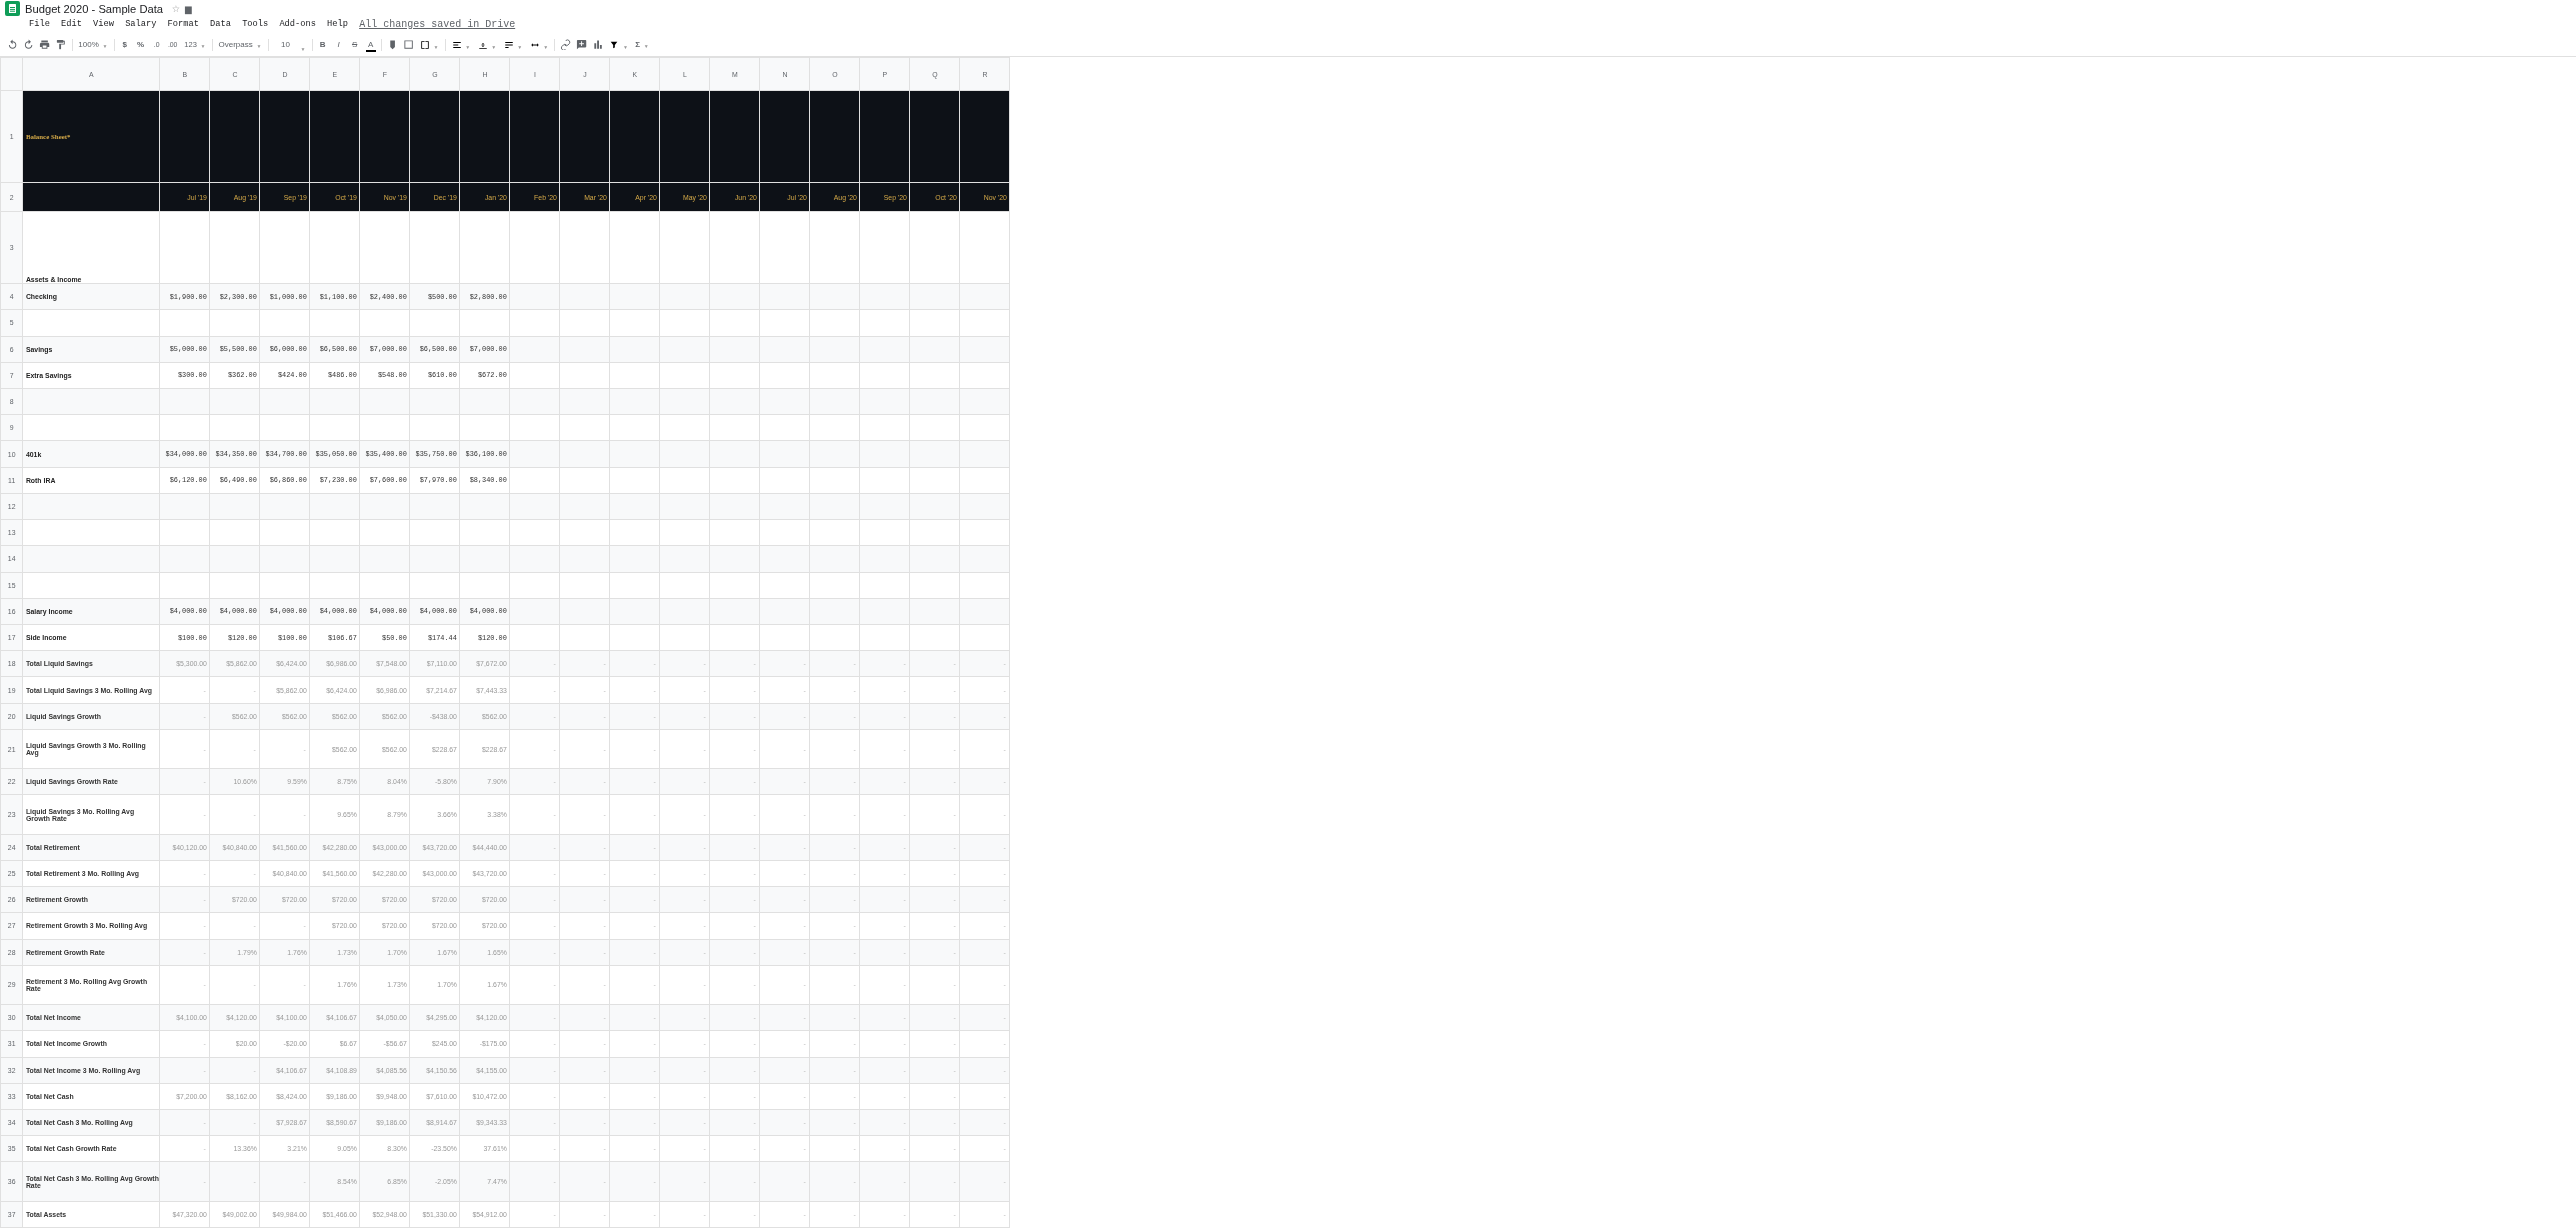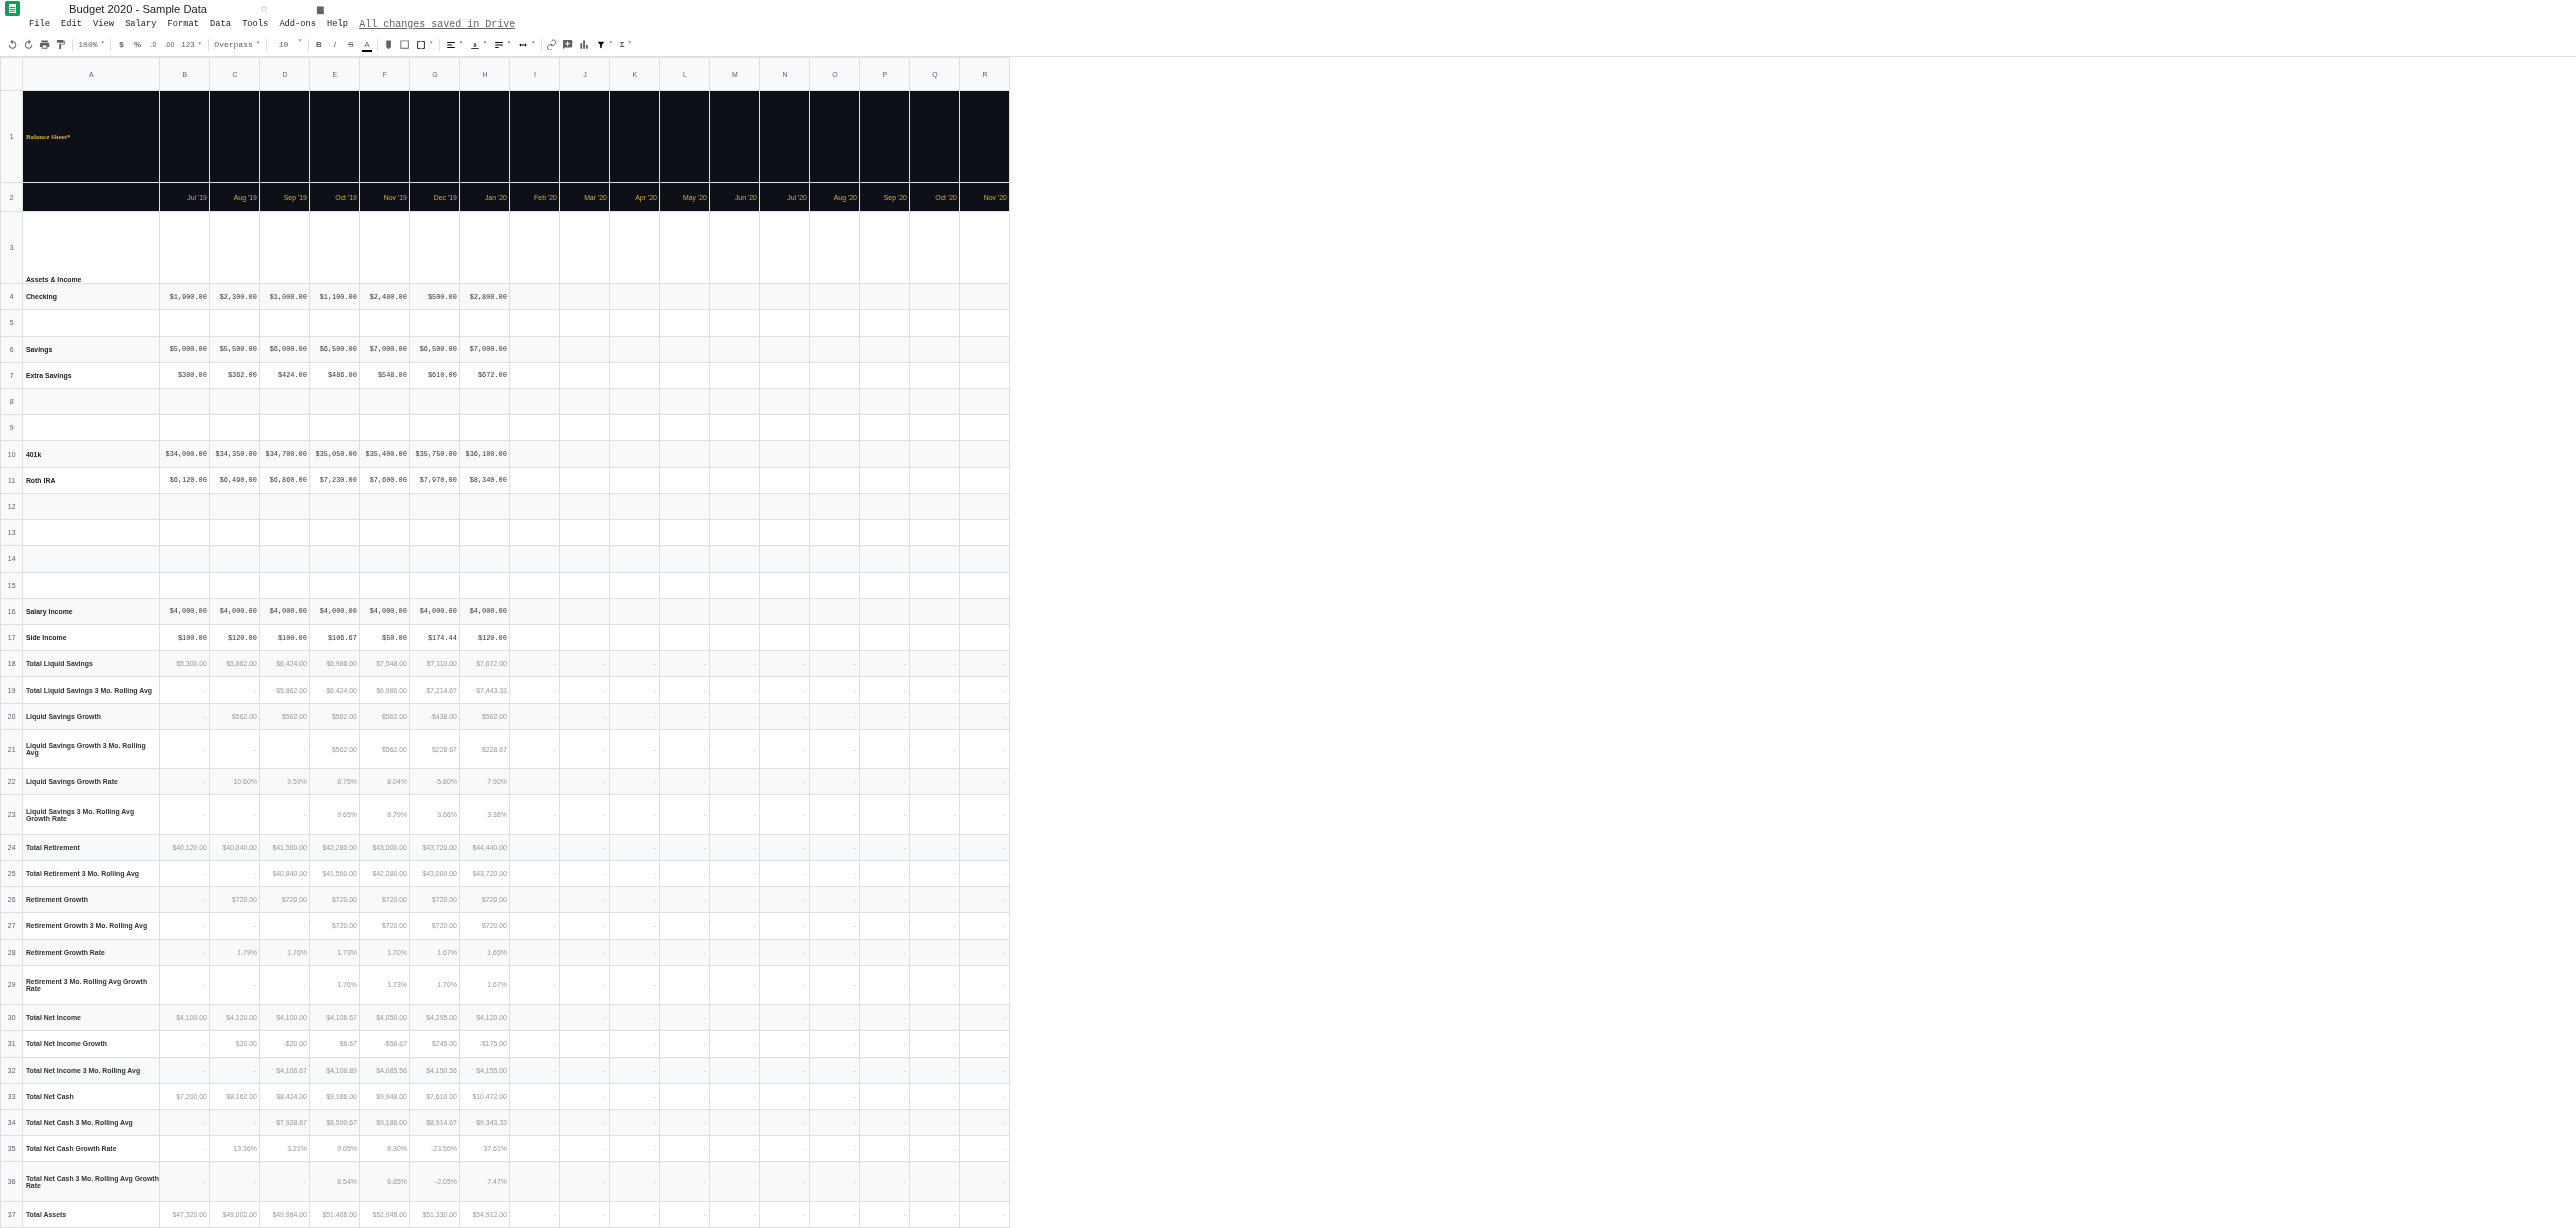--- a/index.html
+++ b/index.html
@@ -1,33 +1,33 @@
 <!DOCTYPE html>
 <html style="font-size:10px"><head>
 <meta charset="utf-8">
 <style>
 * { margin: 0; padding: 0; box-sizing: border-box; }
 body { font-family: Arial, sans-serif; background: #fff; color: #202124; font-size: 8px; overflow: hidden; }
 
-.titlebar { display: flex; align-items: center; padding: 3.7px 5px; height: 17.4px; gap: 44px; }
+.titlebar { display: flex; align-items: center; padding: 3.7px 5px; height: 17.4px; }
 .logo-sheets { width: 15px; height: 15px; background: #0f9d58; border-radius: 1.9px; display: flex; align-items: center; justify-content: center; margin-right: 5px; position: relative; }
 .logo-sheets::before { content: ''; width: 7.5px; height: 8.7px; background: #fff; border-radius: 0.6px; }
 .logo-sheets::after { content: ''; position: absolute; width: 5px; height: 0.6px; background: #0f9d58; top: 5.6px; box-shadow: 0 1.9px 0 #0f9d58, 0 3.7px 0 #0f9d58; }
 .doc-title { font-size: 11.2px; color: #202124; }
 .star-icon { margin: 0 5px 0 8.7px; color: #999; font-size: 9.3px; }
 .folder-icon { color: #5f6368; font-size: 8.7px; }
 
 .menubar { display: flex; align-items: center; padding: 1.2px 5px 3.7px 29px; height: 16px; font-family: Liberation Mono, monospace; }
 .menubar .mi { margin-right: 11.2px; font-size: 8.7px; color: #202124; cursor: pointer; }
 .save-status { color: #5f6368; text-decoration: underline; font-size: 10px; }
 
 .toolbar { display: flex; align-items: center; height: 24px; border-bottom: 0.6px solid #e0e0e0; padding: 0 5px; background: #fff; }
 .toolbar .tb { width: 16px; height: 16px; display: flex; align-items: center; justify-content: center; color: #5f6368; cursor: pointer; }
 .tb-sep { width: 0.6px; height: 12.5px; background: #e0e0e0; margin: 0 2.5px; }
-.tb-sel { display: flex; align-items: flex-start; padding: 0 3.7px; color: #5f6368; cursor: pointer; font-family: Liberation Mono, monospace; }
+.tb-sel { display: flex; align-items: flex-end; padding: 0 3.7px; color: #5f6368; cursor: pointer; }
 .tb-sel .caret { font-size: 5px; margin-left: 3.7px; color: #999; }
 .tb-font { min-width: 44px; }
 .tb-fontsize { min-width: 22.4px; text-align: center; border: 0.6px solid transparent; padding: 1.2px 2.5px; }
 .tb svg { width: 11.2px; height: 11.2px; fill: #5f6368; }
 .text-color-btn { position: relative; }
 .text-color-btn::after { content: ''; position: absolute; bottom: 1.2px; left: 3.1px; right: 3.1px; height: 1.9px; background: #000; }
 
 .sheet-wrap { display: flex; height: calc(100vh - 57px); overflow: auto; }
 
 table.sheet { border-collapse: collapse; table-layout: fixed; }

